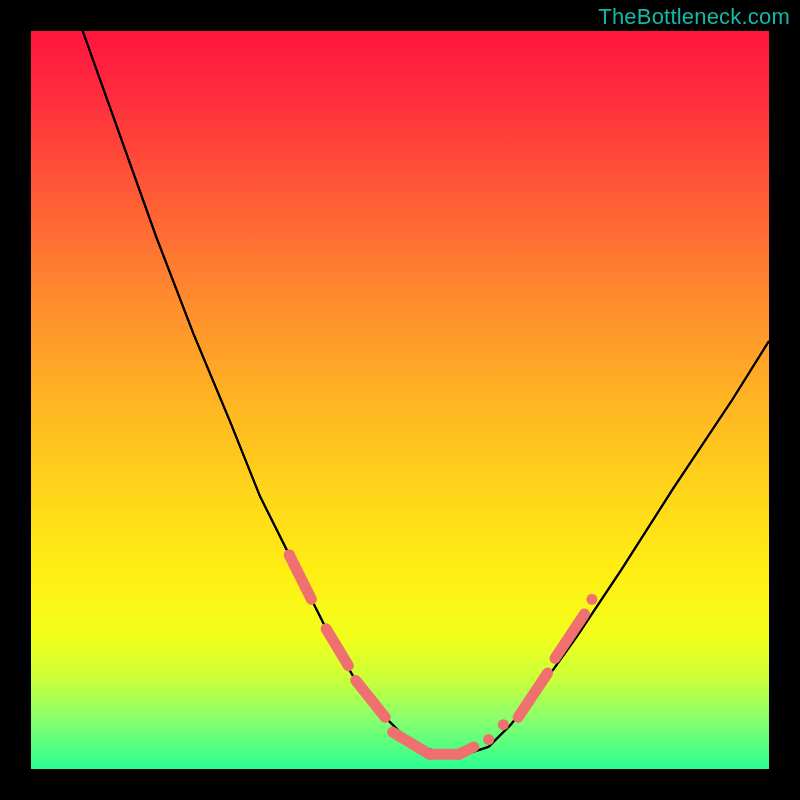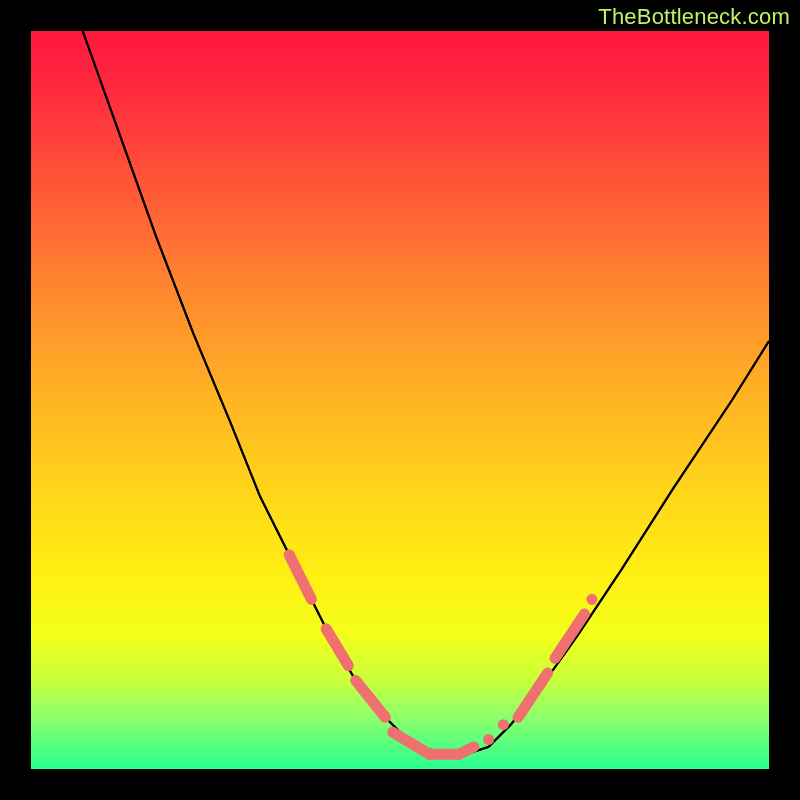--- a/index.html
+++ b/index.html
@@ -37,21 +37,21 @@
       #f2ff1a 82%,
       #c8ff3a 88%,
       #8cff6c 93%,
       #2aff91 100%
     );
   }
   .watermark {
     position: absolute;
     top: 4px;
     right: 10px;
-    color: #bef264;
+    color: #14b8a6;
     font-size: 22px;
     font-weight: 500;
     letter-spacing: 0.2px;
     z-index: 5;
   }
   svg.overlay {
     position: absolute;
     left: 0;
     top: 0;
     width: 738px;

